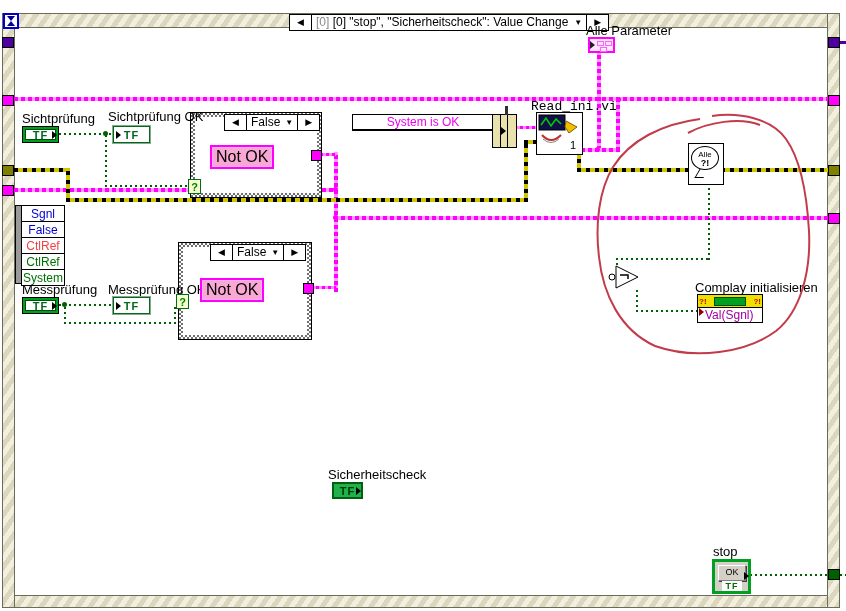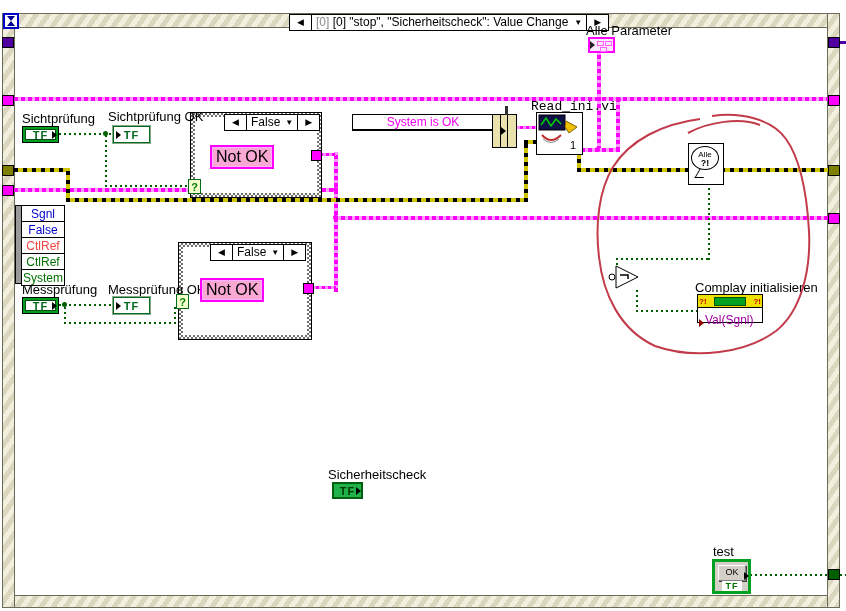--- a/index.html
+++ b/index.html
@@ -245,33 +245,33 @@
     </svg>
   </div>
 
   <div class="lbl" style="left:695px;top:280px;">Complay initialisieren</div>
   <div class="abs" style="left:697px;top:294px;width:66px;height:29px;border:1px solid #000;background:#fff;z-index:4;box-sizing:border-box;">
     <div style="height:13px;background:#f0e000;border-bottom:1px solid #000;display:flex;align-items:center;justify-content:space-between;padding:0 1px;box-sizing:border-box;">
       <span style="color:#c00000;font-size:8px;font-weight:bold;">?!</span>
       <span style="width:30px;height:7px;background:#00a020;border:1px solid #005010;"></span>
       <span style="color:#c00000;font-size:8px;font-weight:bold;">?!</span>
     </div>
-    <div style="height:19px;display:flex;align-items:flex-end;font-size:12px;color:#a000a0;">
+    <div style="height:19px;display:flex;align-items:flex-start;font-size:12px;color:#a000a0;">
       <span class="tri-r" style="border-left-color:#900000;margin:0 1px;"></span>
       <span>Val(Sgnl)</span>
     </div>
   </div>
 
   <div class="lbl" style="left:328px;top:467px;">Sicherheitscheck</div>
   <div class="abs" style="left:332px;top:482px;width:31px;height:17px;border:2px solid #006010;background:#21b14b;z-index:4;box-sizing:border-box;display:flex;align-items:center;justify-content:center;font-weight:bold;font-size:11px;color:#003800;letter-spacing:1px;">
     <span>TF</span>
     <span class="tri-r" style="position:absolute;right:0px;"></span>
   </div>
 
-  <div class="lbl" style="left:713px;top:544px;">test</div>
+  <div class="lbl" style="left:713px;top:544px;">stop</div>
   <div class="abs" style="left:712px;top:559px;width:39px;height:35px;border:3px solid #00a020;background:#d4d0c8;z-index:4;box-sizing:border-box;">
     <div style="position:absolute;left:3px;top:3px;width:26px;height:14px;background:#d4d0c8;border:1px solid #808080;border-top-color:#fff;border-left-color:#fff;box-shadow:1px 1px 0 #404040;font-size:9px;text-align:center;line-height:13px;">OK</div>
     <div style="position:absolute;left:7px;top:19px;width:20px;height:10px;background:#fff;color:#007000;font-size:9px;font-weight:bold;text-align:center;line-height:10px;letter-spacing:1px;">TF</div>
     <span class="tri-r" style="position:absolute;right:-1px;top:10px;"></span>
   </div>
 
   <svg class="abs" style="left:0;top:0;z-index:6;pointer-events:none;" width="846" height="611" viewBox="0 0 846 611">
     <path d="M 700,119 C 662,124 630,140 613,167 C 599,190 595,224 599,257 C 603,294 620,330 655,346 C 695,360 746,353 776,331 C 801,311 811,271 809,231 C 807,196 801,160 786,139 C 772,119 741,112 712,116" fill="none" stroke="#c23b4a" stroke-width="2"></path>
     <path d="M 688,133 C 708,122 740,117 760,125" fill="none" stroke="#c23b4a" stroke-width="2"></path>
     <path d="M 760,125 C 775,200 770,310 790,390" fill="none" stroke="#c23b4a" stroke-width="0"></path>

